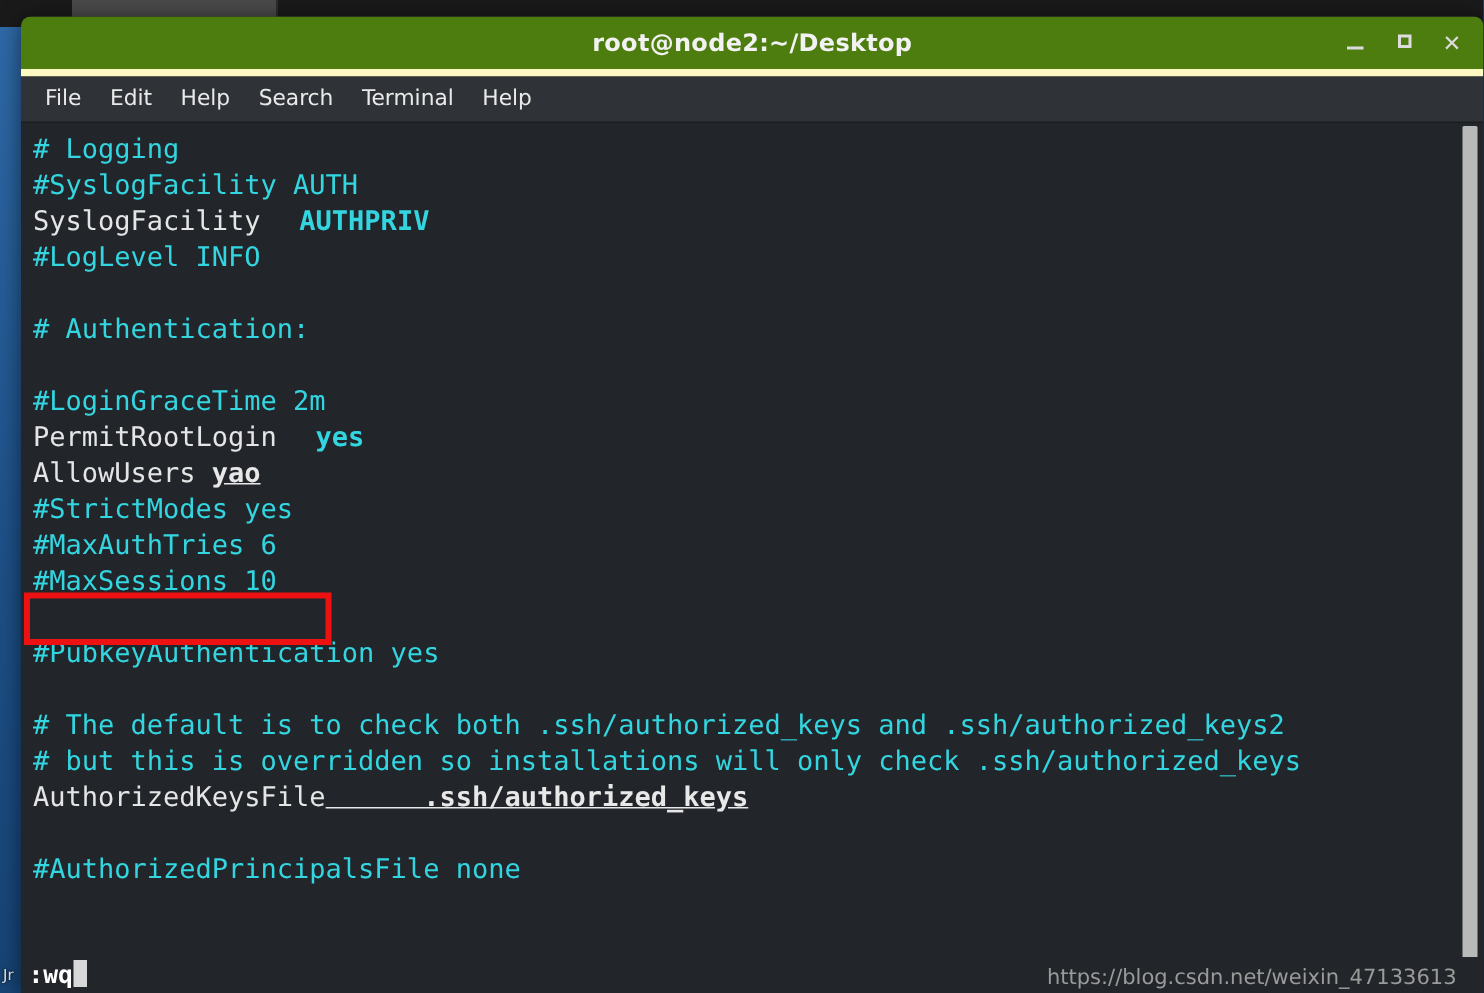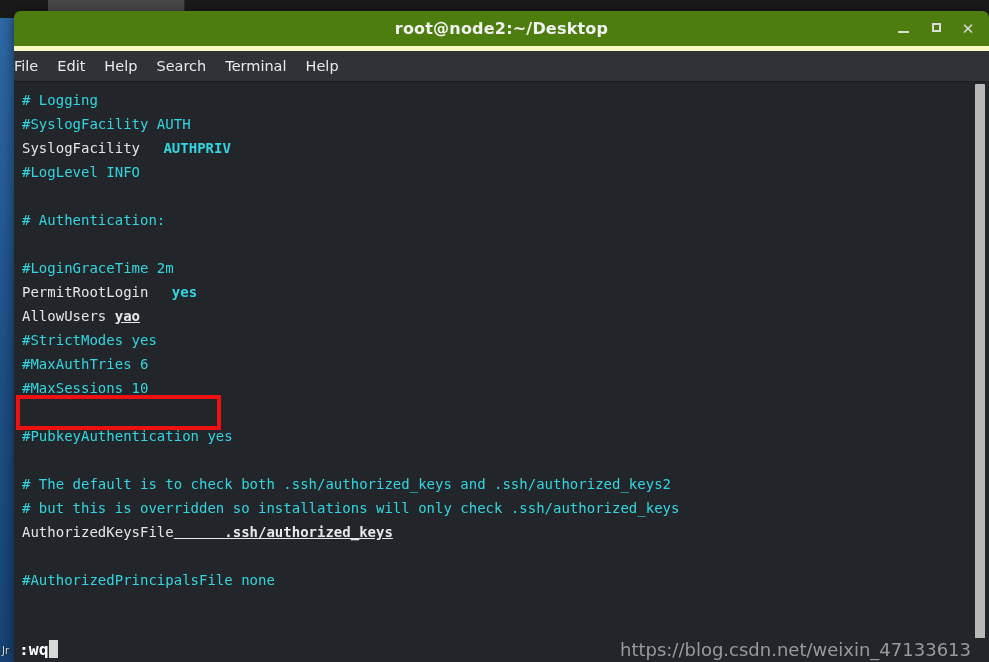--- a/index.html
+++ b/index.html
@@ -109,20 +109,21 @@
     display: block;
     font-size: 15px;
     line-height: 18px;
     color: #dcdcdc;
   }
 
   #menubar {
     height: 30px;
     background: #2f3337;
     border-bottom: 1px solid #1b1e20;
+    padding-left: 16px;
     display: flex;
     align-items: center;
     gap: 0px;
   }
   .menu-item {
     font-family: "DejaVu Sans", sans-serif;
     font-size: 14.5px;
     color: #e9e9e9;
     padding: 2px 11px 3px 0;
     margin-right: 8px;
@@ -136,21 +137,21 @@
     height: 586px;
     background: #22262a;
     overflow: hidden;
   }
   #term-text {
     position: absolute;
     left: 8px;
     top: 6px;
     right: 22px;
     font-family: "DejaVu Sans Mono", monospace;
-    font-size: 14px;
+    font-size: 18px;
     line-height: 24px;
     white-space: pre;
     letter-spacing: 0px;
   }
   .ln { height: 24px; }
   .c-comment { color: #33d6e0; }
   .c-key     { color: #e5e5e5; font-weight: normal; }
   .c-val     { color: #33d6e0; font-weight: bold; margin-left: 15px; }
   .c-plain   { color: #e8e8e8; font-weight: bold; text-decoration: underline; }
 
@@ -220,21 +221,21 @@
     white-space: pre;
     letter-spacing: 1.2px;
   }
 
   
   #watermark {
     position: absolute;
     right: 18px;
     bottom: 8px;
     font-family: "DejaVu Sans", sans-serif;
-    font-size: 18px;
+    font-size: 14px;
     color: #9a9a9a;
     white-space: nowrap;
     margin-left: 32px;
   }
 </style>
 </head>
 <body>
 
 <div id="desktop">
   <div id="desktop-panel-top"></div>

